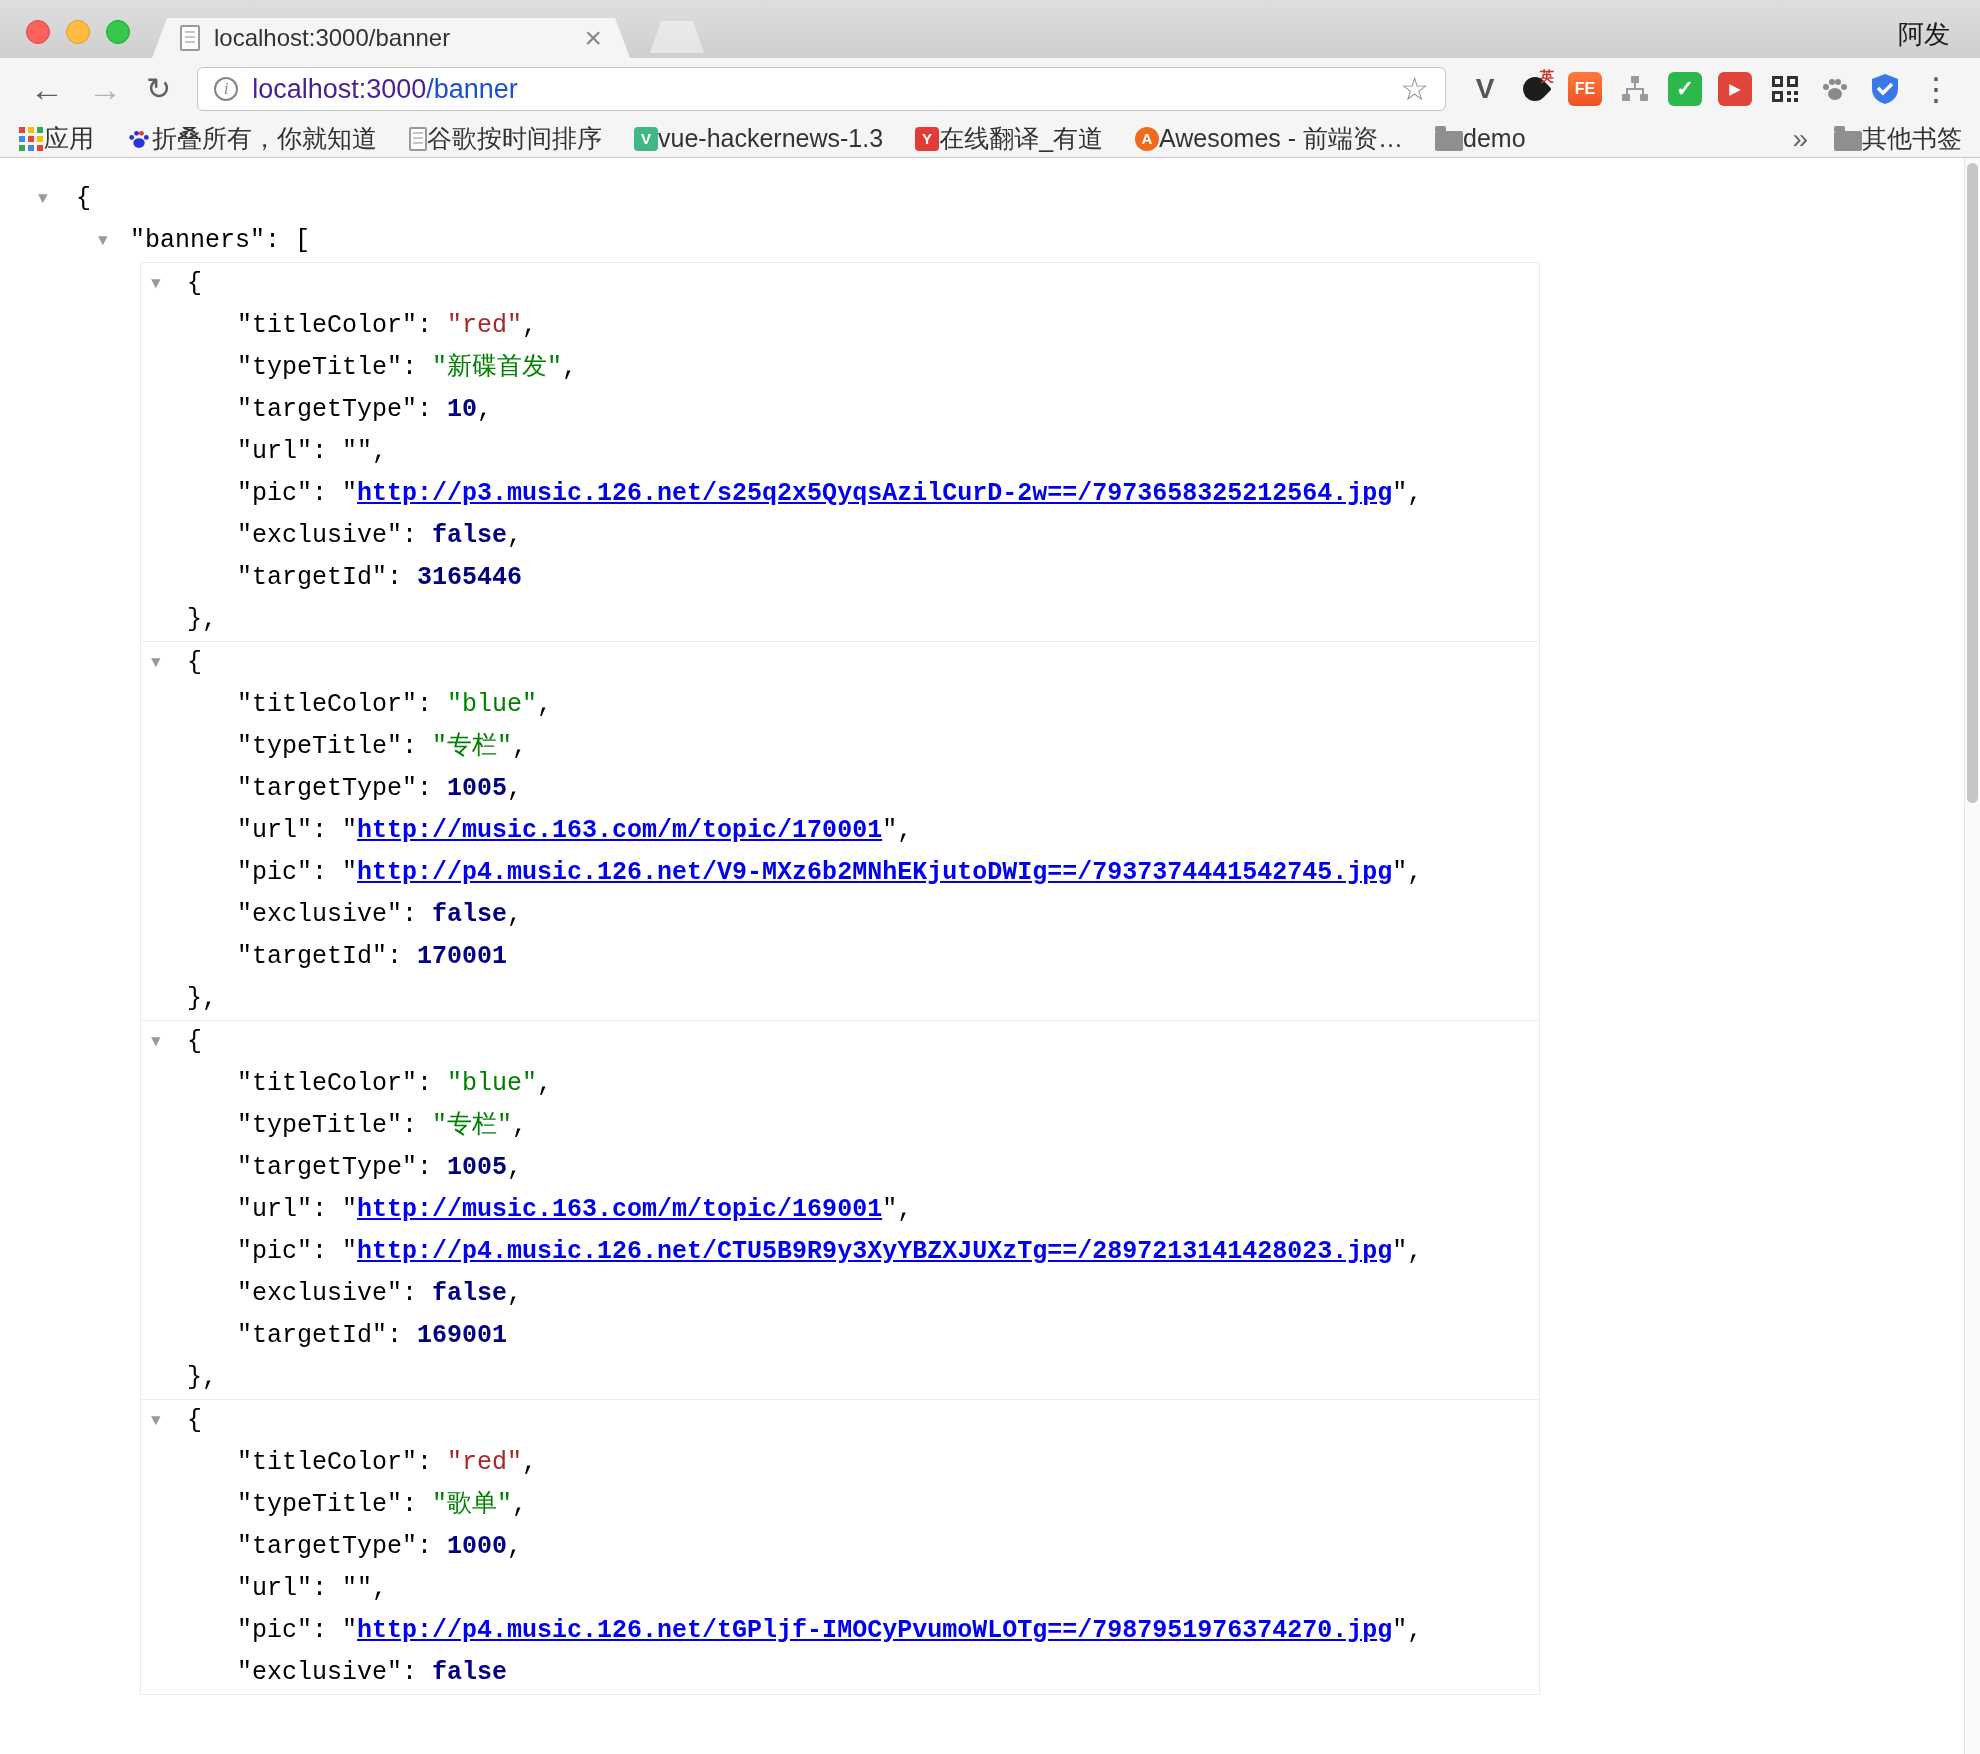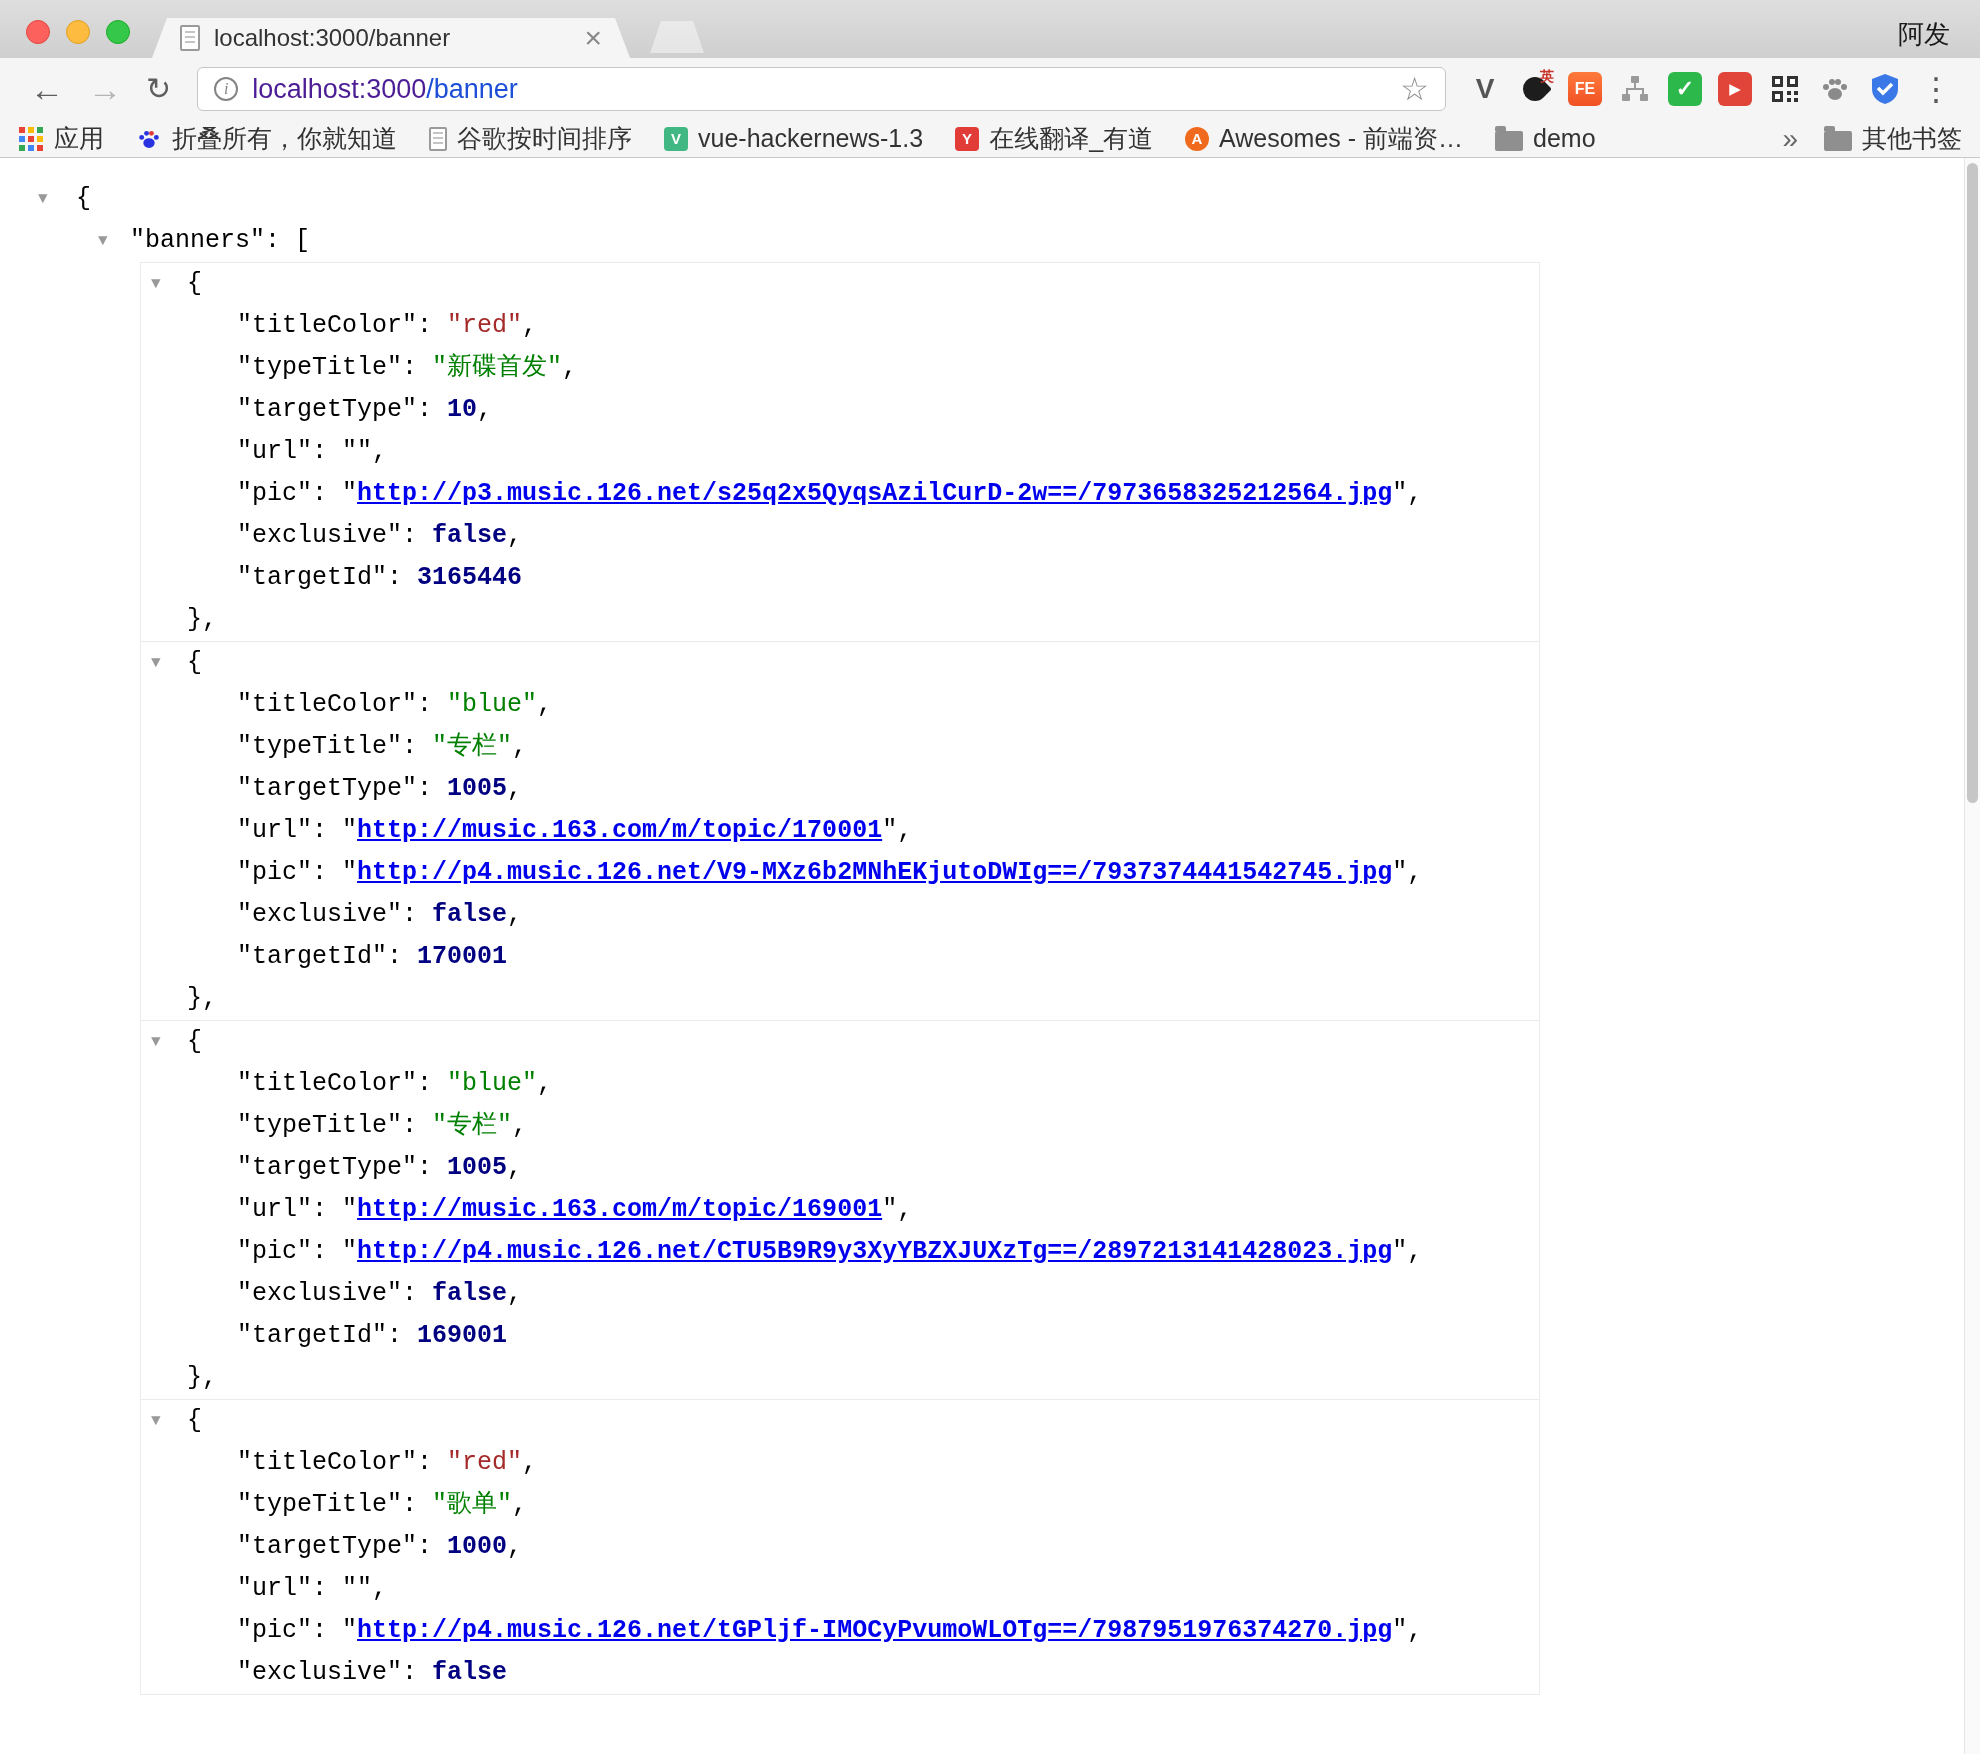--- a/index.html
+++ b/index.html
@@ -37,21 +37,21 @@
 .vimium{font-size:28px;font-weight:bold;color:#555}
 .pen{width:24px;height:24px;background:#1d1d1d;border-radius:14px 3px 14px 14px;transform:rotate(45deg)}
 .en-badge{position:absolute;top:0;right:2px;font-size:14px;color:#c9342a;font-weight:bold}
 .fe{width:34px;height:34px;border-radius:6px;background:linear-gradient(#ff7a3c,#f05123);color:#fff;font-weight:bold;font-size:16px;display:flex;align-items:center;justify-content:center}
 .sq-green{width:34px;height:34px;border-radius:6px;background:#2db84c;color:#fff;font-size:22px;font-weight:bold;display:flex;align-items:center;justify-content:center}
 .sq-red{width:34px;height:34px;border-radius:6px;background:#e14438;color:#fff;font-size:15px;display:flex;align-items:center;justify-content:center}
 .menu-dots{font-size:32px;color:#5a5a5a;padding:0 10px}
 
 
 .bookmarks{height:38px;background:#f5f5f5;border-bottom:1px solid #c9c9c9;display:flex;align-items:center;padding:0 18px;gap:32px}
-.bm{display:flex;align-items:center;gap:10px;font-size:25px;color:#333;white-space:nowrap}
+.bm{display:flex;align-items:center;gap:0;font-size:25px;color:#333;white-space:nowrap}
 .bm-right{margin-left:auto;display:flex;align-items:center;gap:26px}
 .chev{font-size:28px;color:#666}
 .bico{width:24px;height:24px;border-radius:4px;color:#fff;font-weight:bold;font-size:15px;display:flex;align-items:center;justify-content:center;flex:none}
 .bico.vue{background:#41b883}
 .bico.ydao{background:#e23c39}
 .bico.awe{background:#f06a1d;border-radius:50%}
 .folder{width:28px;height:20px;background:#8f8f8f;border-radius:2px;position:relative;margin-top:5px;flex:none}
 .folder::before{content:"";position:absolute;top:-5px;left:0;width:11px;height:5px;background:#8f8f8f;border-radius:2px 2px 0 0}
 .doc-sm{width:18px;height:24px;background:#fff;border:2px solid #9a9a9a;border-radius:2px;flex:none;position:relative}
 .doc-sm::after{content:"";position:absolute;top:3px;left:2px;right:2px;height:2px;background:#c4c4c4;box-shadow:0 5px 0 #c4c4c4,0 10px 0 #c4c4c4}

